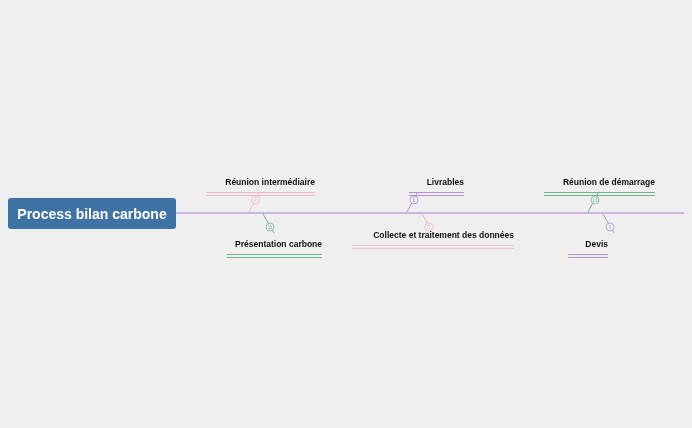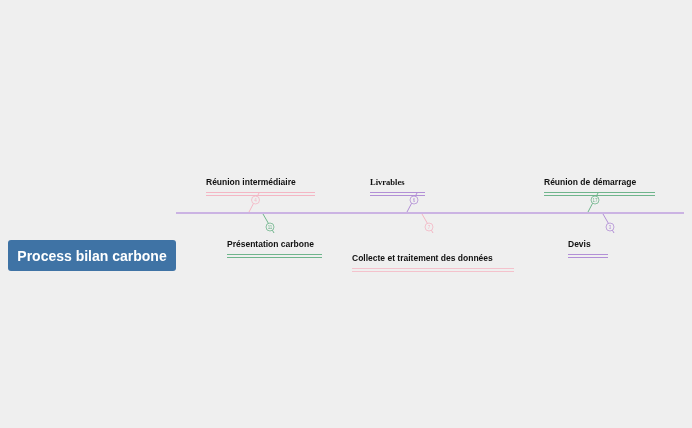--- a/index.html
+++ b/index.html
@@ -25,41 +25,40 @@
       background: #3f73a5;
       border-radius: 3px;
       color: #ffffff;
       font-weight: bold;
       font-size: 14px;
       display: flex;
       align-items: center;
       justify-content: center;
       box-sizing: border-box;
       cursor: pointer;
-      margin-top: 42px;
     }
     .spine {
       position: absolute;
       left: 176px;
       top: 212px;
       width: 508px;
       height: 2px;
       background: #cbb3e3;
     }
     svg.connectors {
       position: absolute;
       left: 0;
       top: 0;
       width: 692px;
       height: 428px;
       pointer-events: none;
     }
     .topic {
       position: absolute;
-      text-align: left;
+      text-align: right;
       cursor: pointer;
     }
     .topic-label {
       font-size: 8.5px;
       font-weight: bold;
       color: #111111;
       white-space: nowrap;
       line-height: 11px;
     }
     .topic-underline {
@@ -123,26 +122,26 @@
   <div class="topic" style="left:206px; top:177px; width:109px;">
     <div class="topic-label">Réunion intermédiaire</div>
     <div class="topic-underline" style="border-color:#f4b6c4;"></div>
   </div>
 
   <div class="topic" style="left:227px; top:239px; width:95px;">
     <div class="topic-label">Présentation carbone</div>
     <div class="topic-underline" style="border-color:#6fb58c;"></div>
   </div>
 
-  <div class="topic" style="left:370px; top:177px; width:55px;font-family:Liberation Serif, serif;">
+  <div class="topic" style="left:409px; top:177px; width:55px;">
     <div class="topic-label">Livrables</div>
     <div class="topic-underline" style="border-color:#b28fd6;"></div>
   </div>
 
-  <div class="topic" style="left:352px; top:253px; width:162px;">
+  <div class="topic" style="left:352px; top:230px; width:162px;">
     <div class="topic-label">Collecte et traitement des données</div>
     <div class="topic-underline" style="border-color:#f4c2cc;"></div>
   </div>
 
   <div class="topic" style="left:544px; top:177px; width:111px;">
     <div class="topic-label">Réunion de démarrage</div>
     <div class="topic-underline" style="border-color:#6fb58c;"></div>
   </div>
 
   <div class="topic" style="left:568px; top:239px; width:40px;">

